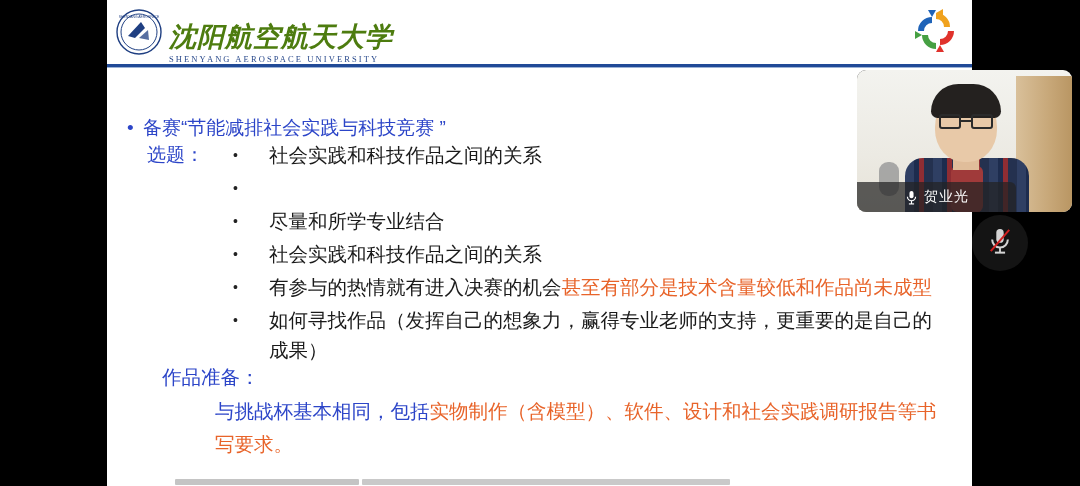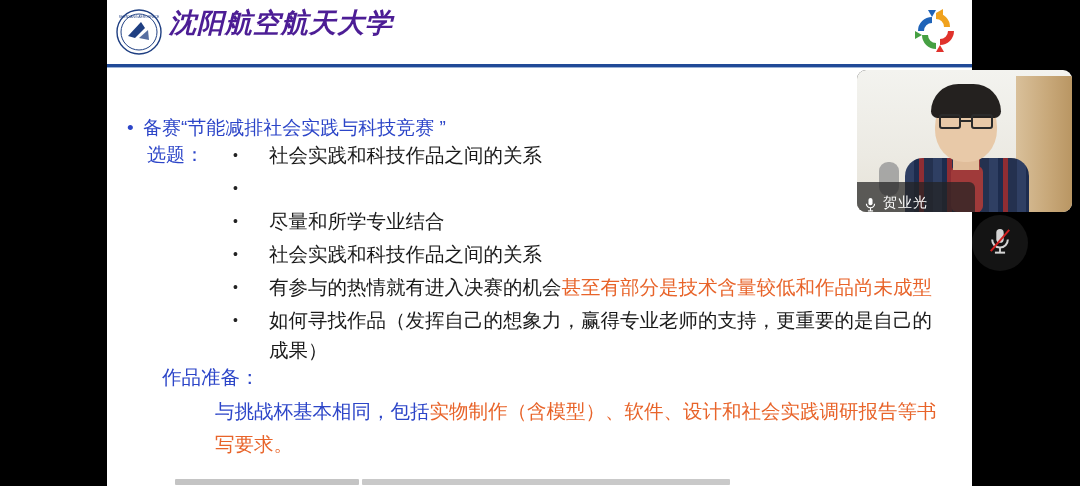--- a/index.html
+++ b/index.html
@@ -6,21 +6,21 @@
   body{width:1080px;height:486px;overflow:hidden;font-family:"Liberation Sans",sans-serif;}
   #root{position:relative;width:1080px;height:486px;background:#000;}
 
   
   .slide{position:absolute;left:107px;top:0;width:865px;height:462px;background:#fff;overflow:hidden;}
 
   .slide-header{position:relative;height:62px;}
   .emblem{position:absolute;left:8px;top:8px;width:48px;height:48px;}
   .univ-name{position:absolute;left:62px;top:8px;width:278px;height:50px;}
   .univ-cn{font-family:Liberation Serif, serif;font-size:27px;font-weight:bold;font-style:italic;
-           color:#4c1d95;letter-spacing:1px;line-height:31px;white-space:nowrap;}
+           color:#4d7c0f;letter-spacing:1px;line-height:31px;white-space:nowrap;margin-top:14px;}
   .univ-en{font-family:"Liberation Serif",serif;font-size:8.5px;color:#2a4a8c;letter-spacing:2.1px;
            margin-top:1px;white-space:nowrap;}
   .slide-title{position:absolute;left:352px;top:6px;font-family:"Liberation Sans",sans-serif;
                font-size:34px;font-weight:bold;color:#b45a1c;letter-spacing:2px;white-space:nowrap;}
   .pinwheel{position:absolute;right:10px;top:5px;width:52px;height:52px;}
   .hrule{position:absolute;left:0;top:64px;width:865px;height:3px;background:#214a97;}
   .hrule2{position:absolute;left:0;top:67px;width:865px;height:1px;background:#9db3d6;}
 
   .slide-body{position:absolute;left:0;top:70px;width:865px;height:392px;}
 
@@ -55,21 +55,21 @@
   .v-glass{position:absolute;left:82px;top:44px;width:54px;height:15px;}
   .v-glass i{position:absolute;top:0;width:22px;height:15px;border:2px solid #2b2b2b;border-radius:3px;box-sizing:border-box;}
   .v-glass i.l{left:0;} .v-glass i.r{right:0;}
   .v-glass b{position:absolute;left:22px;top:6px;width:10px;height:2px;background:#2b2b2b;}
   .v-body{position:absolute;left:48px;top:88px;width:124px;height:60px;border-radius:18px 18px 0 0;
           background:repeating-linear-gradient(90deg,#2f3f63 0 9px,#1d2c4e 9px 14px,#8f2d33 14px 19px,#24314f 19px 28px);}
   .v-neck{position:absolute;left:96px;top:84px;width:26px;height:16px;background:#e0bd9a;}
   .v-shirt{position:absolute;left:94px;top:96px;width:32px;height:46px;background:#a03a3a;border-radius:6px;}
   .v-mic-obj{position:absolute;left:22px;top:92px;width:20px;height:34px;border-radius:9px;background:#9b9b9b;opacity:.85;}
   .v-namebar{position:absolute;left:0;bottom:0;width:118px;height:30px;background:rgba(35,35,35,.72);
-             display:flex;align-items:flex-end;border-radius:0 6px 0 0;}
+             display:flex;align-items:center;border-radius:0 6px 0 0;padding-left:41px;}
   .v-namebar .mi{width:26px;display:flex;justify-content:center;}
   .v-name{color:#fff;font-size:14px;letter-spacing:1px;}
 
   
   .mute-btn{position:absolute;left:972px;top:215px;width:56px;height:56px;border-radius:50%;
             background:#141414;display:flex;align-items:center;justify-content:center;}
 
   
   .bottom-white{position:absolute;left:107px;top:462px;width:865px;height:24px;background:#fff;}
   .bar-a{position:absolute;left:175px;top:479px;width:184px;height:6px;background:#c4c4c4;border-radius:1px;}
@@ -88,20 +88,21 @@
         <svg viewBox="0 0 48 48" width="48" height="48">
           <circle cx="24" cy="24" r="22" fill="#fff" stroke="#1f3f82" stroke-width="1.4"></circle>
           <circle cx="24" cy="24" r="18" fill="none" stroke="#1f3f82" stroke-width="1"></circle>
           <path d="M13 28 L26 14 L30 20 L20 30 Z" fill="#1f3f82"></path>
           <path d="M24 30 L33 22 L34 32 Z" fill="#1f3f82" opacity=".75"></path>
           <text x="24" y="10" font-size="3.4" fill="#1f3f82" text-anchor="middle">SHENYANG AEROSPACE</text>
         </svg>
       </div>
       <div class="univ-name">
         <div class="univ-cn">沈阳航空航天大学</div>
+        <div class="univ-en">SHENYANG AEROSPACE UNIVERSITY</div>
       </div>
       <div class="pinwheel">
         <svg viewBox="0 0 52 52" width="52" height="52">
           <path d="M26 8 A14 14 0 0 1 40 22 L34 22 A8 8 0 0 0 26 14 Z" fill="#f0a21e"></path>
           <path d="M26 8 L33 4 L33 12 Z" fill="#f0a21e"></path>
           <path d="M44 26 A14 14 0 0 1 30 40 L30 34 A8 8 0 0 0 38 26 Z" fill="#e0322c"></path>
           <path d="M30 40 L34 47 L26 47 Z" fill="#e0322c"></path>
           <path d="M26 44 A14 14 0 0 1 12 30 L18 30 A8 8 0 0 0 26 38 Z" fill="#46a043"></path>
           <path d="M12 30 L5 34 L5 26 Z" fill="#46a043"></path>
           <path d="M8 26 A14 14 0 0 1 22 12 L22 18 A8 8 0 0 0 14 26 Z" fill="#1f63b8"></path>

